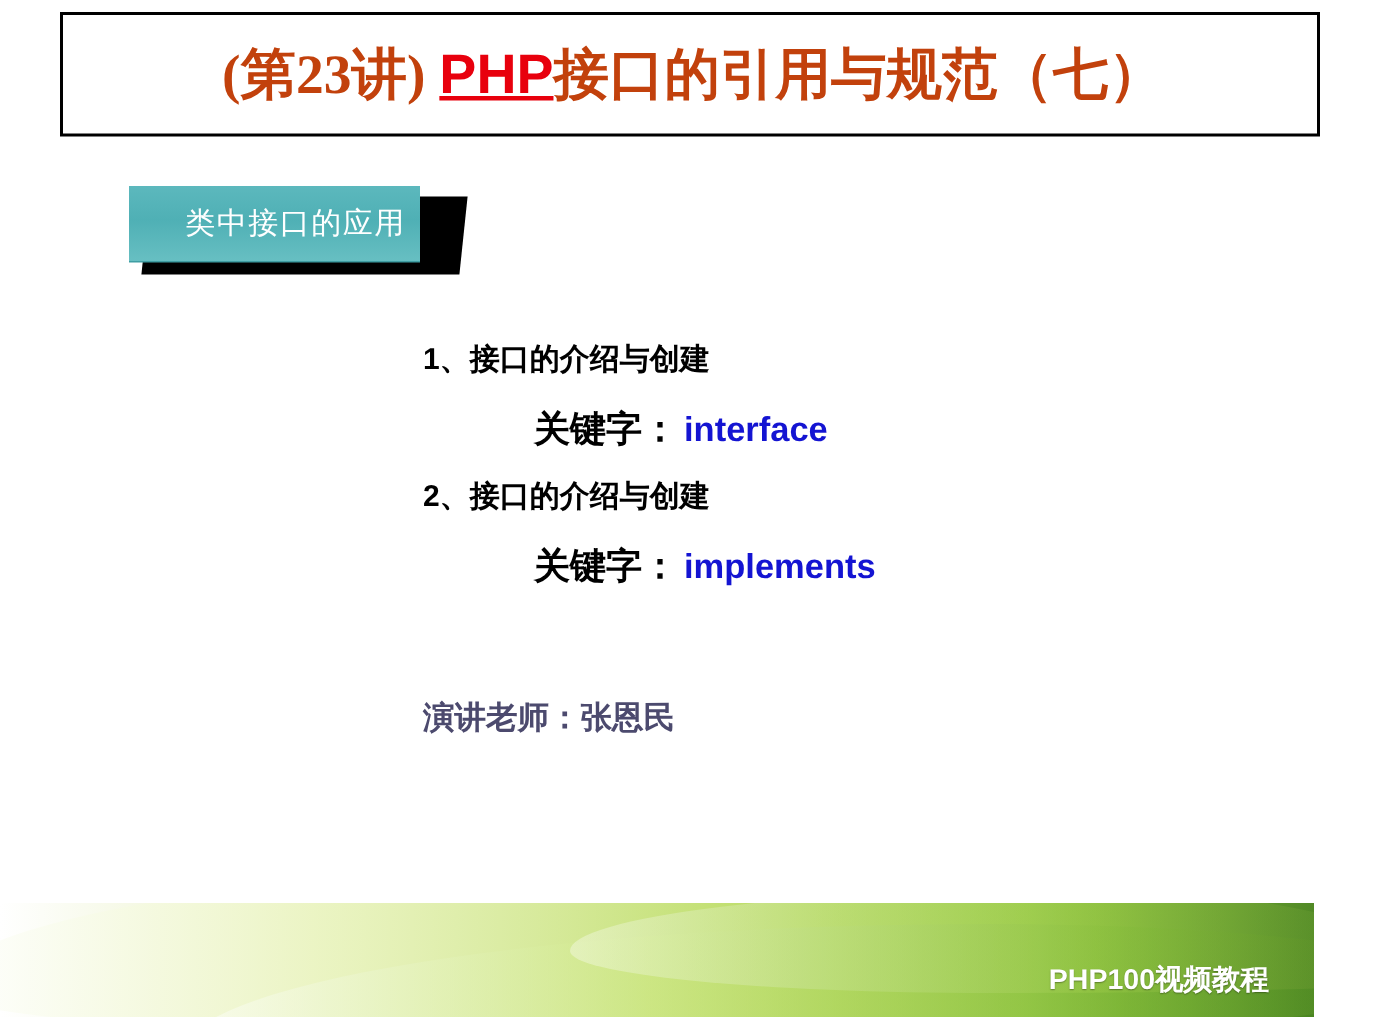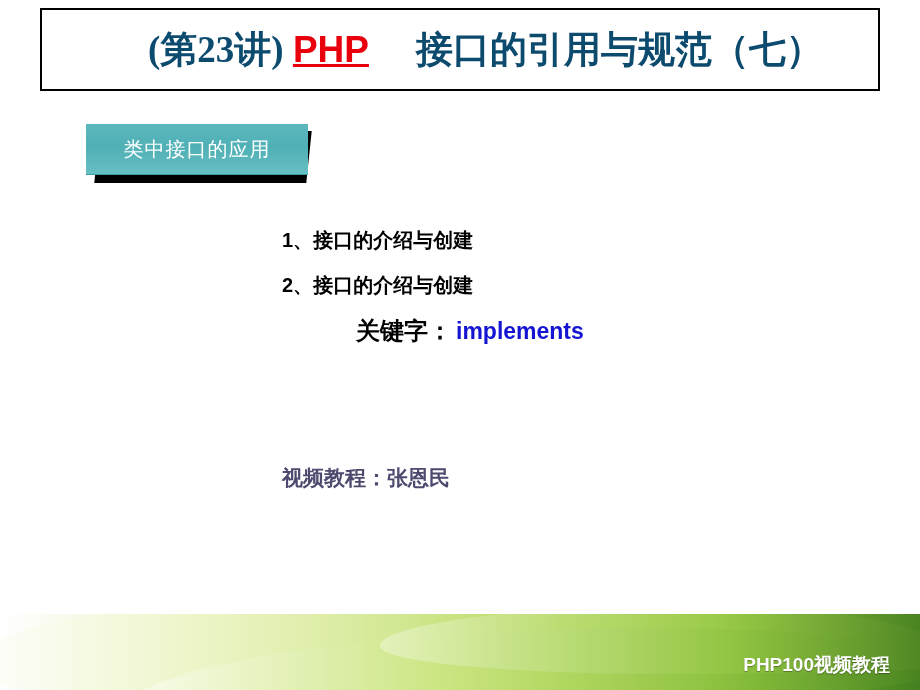--- a/index.html
+++ b/index.html
@@ -39,38 +39,38 @@
     width: 840px;
     height: 79px;
     line-height: 79px;
     text-align: center;
     font-family: "Liberation Serif", serif;
     font-weight: bold;
     font-size: 37px;
     white-space: nowrap;
     color: #000000;
   }
-  .t-black { color: #0c4a6e; margin-left: 47px; }
+  .t-black { color: #c2410c; }
   .t-red { color: #e8000d; font-family: "Liberation Sans", sans-serif; text-decoration: underline; }
 
   
   .tab-shadow {
     position: absolute;
     left: 97px;
     top: 131px;
     width: 212px;
     height: 52px;
     background: #000000;
     transform: skewX(-6deg);
   }
   .tab {
     position: absolute;
     left: 86px;
     top: 124px;
-    width: 222px;
+    width: 194px;
     height: 50px;
     background: linear-gradient(to bottom, #5cb8bd 0%, #4fb0b5 45%, #67bfc2 100%);
     border-bottom: 1px solid #3f9ea3;
   }
   .tab-label {
     position: absolute;
     left: 0;
     top: 0;
     width: 222px;
     height: 50px;
@@ -128,25 +128,26 @@
     font-size: 21px;
     font-weight: bold;
     color: #4c4a6e;
     white-space: nowrap;
   }
 
   
   .footer {
     position: absolute;
     left: 0;
-    bottom: 0;
-    width: 920px;
+    bottom: 12px;
+    width: 840px;
     height: 76px;
     overflow: hidden;
     background: linear-gradient(to right, #ffffff 0%, #eef4d2 18%, #d6e89a 38%, #b9da5e 58%, #8fc93a 78%, #3f7d1e 100%);
+    padding-left: 36px;
   }
   .footer .wave1 {
     position: absolute;
     left: -40px;
     top: -26px;
     width: 1000px;
     height: 120px;
     background: linear-gradient(to right, rgba(255,255,255,0.85) 0%, rgba(236,245,196,0.8) 25%, rgba(181,218,92,0.55) 60%, rgba(70,130,30,0.25) 100%);
     border-radius: 50% 50% 45% 55% / 70% 60% 40% 30%;
   }
@@ -195,31 +196,34 @@
   <div class="tab-shadow"></div>
   <div class="tab">
     <div class="tab-label">类中接口的应用</div>
   </div>
 
   <div class="body-list">
 
     <div class="line">
       <span class="num">1、</span><span>接口的介绍与创建</span>
     </div>
+    <div class="sub">
+      <span>关键字：</span><span class="kw">interface</span>
+    </div>
 
     <div class="line">
       <span class="num">2、</span><span>接口的介绍与创建</span>
     </div>
     <div class="sub">
       <span>关键字：</span><span class="kw">implements</span>
     </div>
 
   </div>
 
-  <div class="presenter">视频教程：张恩民</div>
+  <div class="presenter">演讲老师：张恩民</div>
 
   <div class="footer">
     <div class="wave1"></div>
     <div class="wave2"></div>
     <div class="wave3"></div>
     <div class="footer-brand">
       <span class="brand-latin">PHP100</span><span>视频教程</span>
     </div>
   </div>
 

